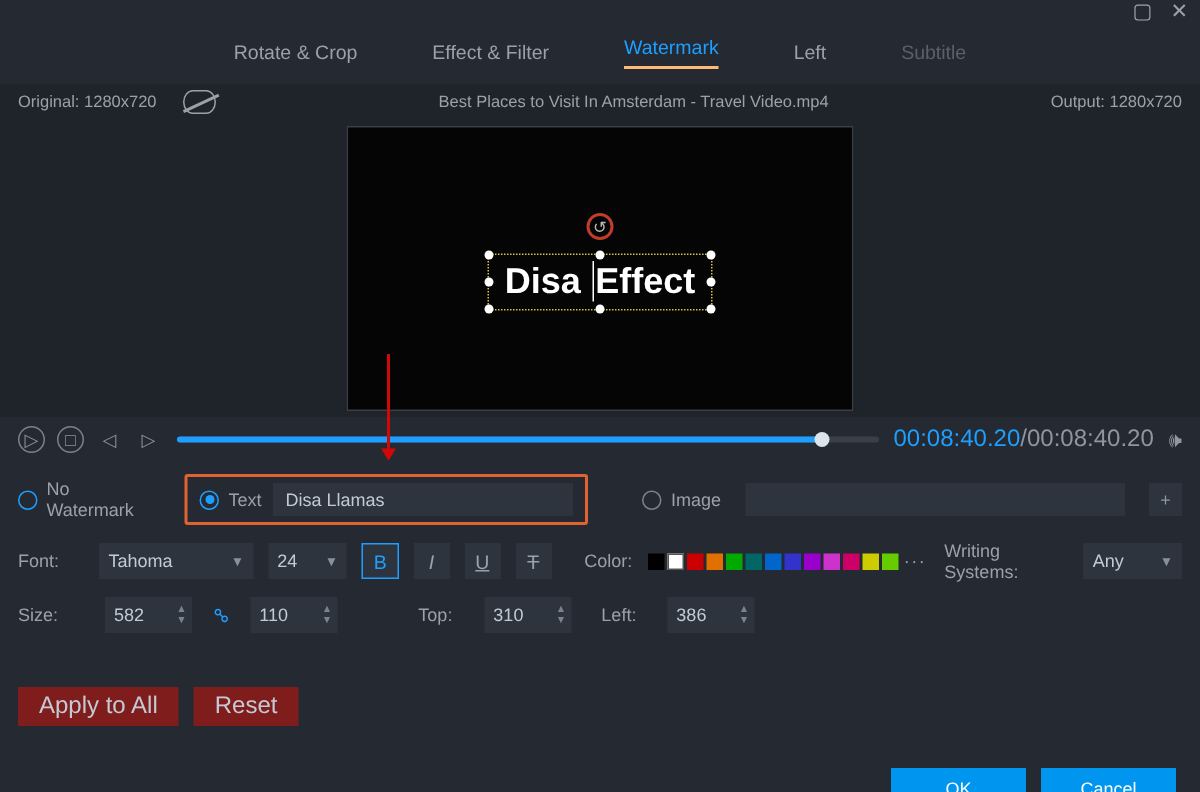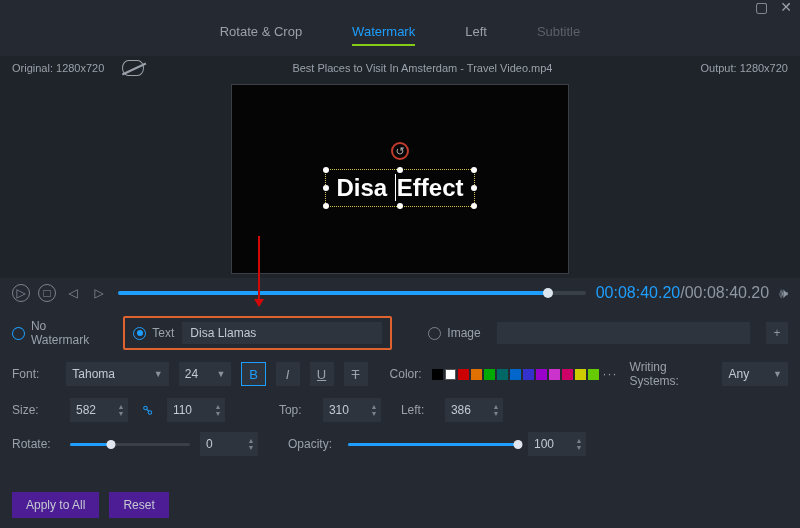--- a/index.html
+++ b/index.html
@@ -1,22 +1,22 @@
 <!DOCTYPE html>
 <html><head>
 <meta charset="utf-8">
 <style>
 * { margin: 0; padding: 0; box-sizing: border-box; font-family: -apple-system, Segoe UI, Arial, sans-serif; }
 body { background: #1a1e24; color: #9aa1aa; width: 800px; height: 528px; overflow: hidden; font-size: 12px; }
 .window { width: 100%; height: 100%; display: flex; flex-direction: column; background: #252a32; }
 .title-bar { height: 18px; display: flex; justify-content: flex-end; align-items: center; padding: 0 8px; gap: 12px; background: #252a32; }
 .title-bar span { cursor: pointer; font-size: 14px; line-height: 1; }
-.tabs { display: flex; justify-content: center; gap: 50px; padding: 6px 0 10px; background: #252a32; }
+.tabs { display: flex; justify-content: center; gap: 50px; padding: 6px 0 10px; background: #252a32; align-items: flex-end; }
 .tab { color: #9aa1aa; cursor: pointer; padding: 4px 0; font-size: 13px; }
-.tab.active { color: #1e9fff; border-bottom: 2px solid #84cc16; padding-bottom: 5px; }
+.tab.active { color: #1e9fff; border-bottom: 2px solid #fdba74; padding-bottom: 5px; }
 .tab.disabled { color: #5a606a; }
 .info-row { display: flex; justify-content: space-between; align-items: center; padding: 4px 12px; font-size: 11px; background: #1f242b; }
 .info-left { display: flex; align-items: center; gap: 18px; }
 .eye { width: 22px; height: 16px; border: 1.5px solid #9aa1aa; border-radius: 60% / 100%; position: relative; }
 .eye::after { content: ''; position: absolute; width: 26px; height: 1.5px; background: #9aa1aa; top: 7px; left: -2px; transform: rotate(-25deg); }
 .preview-area { flex: 1; display: flex; justify-content: center; align-items: center; background: #1f242b; padding: 4px 0; }
 .video-frame { width: 338px; height: 190px; background: #050506; border: 1px solid #3a3f47; position: relative; display:flex; align-items:center; justify-content:center; }
 .wm-box { position: relative; border: 1px dotted #d7c44d; padding: 4px 10px; margin-top: 18px; }
 .wm-text { color: #fff; font-family: Tahoma, sans-serif; font-size: 24px; font-weight: bold; white-space: nowrap; }
 .wm-text .cursor { border-left: 1px solid #fff; margin: 0 1px; }
@@ -57,36 +57,37 @@
 .sw { width:11px; height:11px; cursor:pointer; }
 .more { color:#9aa1aa; letter-spacing:1px; padding:0 2px; cursor:pointer;}
 .spinner { display: flex; background: #2e343d; height: 24px; }
 .spinner input { background: transparent; border: none; color: #c4cad3; width: 44px; padding: 0 6px; font-size:12px; text-align:left;}
 .spinner .arrows { display:flex; flex-direction:column; width:14px; justify-content:center; color:#7a828c;}
 .spinner .arrows span { font-size:7px; line-height:1; text-align:center; cursor:pointer;}
 .link-icon { color: #1e9fff; padding: 0 4px; cursor:pointer; font-size:13px; transform: rotate(45deg);}
 .slider { width: 120px; height: 3px; background: #3a4048; position: relative; border-radius: 2px; }
 .slider-fill { position:absolute; left:0; top:0; bottom:0; background:#1e9fff; border-radius:2px; }
 .slider-thumb { position:absolute; width:9px; height:9px; background:#e1e6ee; border-radius:50%; top:-3px; transform:translateX(-50%);}
-.btn { background: #4c1d95; color:#c4cad3; height: 26px; padding: 0 14px; display:flex;align-items:center;justify-content:center;cursor:pointer; font-size:12px;margin-top:26px;}
+.btn { background: #7f1d1d; color:#c4cad3; height: 26px; padding: 0 14px; display:flex;align-items:center;justify-content:center;cursor:pointer; font-size:16px;margin-top:26px;}
 .footer-btns { display: flex; justify-content: flex-end; gap: 10px; padding: 8px 16px 10px; background: #252a32; }
 .btn-primary { background: #0095ee; color:#fff; width: 90px; height: 28px; display:flex;align-items:center;justify-content:center;cursor:pointer;font-size:12px;}
 .arrow-overlay { position:absolute; left:258px; top:236px; width:2px; height:70px; background:#d20808; }
 .arrow-overlay::after { content:''; position:absolute; bottom:-1px; left:-4px; border-left:5px solid transparent; border-right:5px solid transparent; border-top:8px solid #d20808;}
 </style>
 </head>
 <body>
 <div class="window" style="position:relative;">
 <div class="title-bar">
   <span>▢</span>
   <span>✕</span>
 </div>
 
 <div class="tabs">
   <div class="tab">Rotate &amp; Crop</div>
+  <div class="tab">Effect &amp; Filter</div>
   <div class="tab active">Watermark</div>
   <div class="tab">Left</div>
   <div class="tab disabled">Subtitle</div>
 </div>
 
 <div class="info-row">
   <div class="info-left">
     <span>Original: 1280x720</span>
     <span class="eye"></span>
   </div>
@@ -212,46 +213,20 @@
     <span class="label" style="width:34px;margin-left:10px;">Left:</span>
     <div class="spinner">
           <input value="386" style="">
           <div class="arrows">
             <span>▲</span>
             <span>▼</span>
           </div>
         </div>
   </div>
 
-  <div class="form-row">
-    <span class="label">Rotate:</span>
-    <div class="slider">
-          <div class="slider-fill" style="width:34%"></div>
-          <div class="slider-thumb" style="left:34%"></div>
-        </div>
-    <div class="spinner">
-          <input value="0" style="">
-          <div class="arrows">
-            <span>▲</span>
-            <span>▼</span>
-          </div>
-        </div>
-    <span class="label" style="width:50px;margin-left:20px;">Opacity:</span>
-    <div class="slider" style="width:170px">
-          <div class="slider-fill" style="width:100%"></div>
-          <div class="slider-thumb" style="left:100%"></div>
-        </div>
-    <div class="spinner">
-          <input value="100" style="">
-          <div class="arrows">
-            <span>▲</span>
-            <span>▼</span>
-          </div>
-        </div>
-  </div>
 
   <div class="form-row" style="gap:10px;">
     <div class="btn">Apply to All</div>
     <div class="btn">Reset</div>
   </div>
 </div>
 
 <div class="footer-btns">
   <div class="btn-primary">OK</div>
   <div class="btn-primary">Cancel</div>

